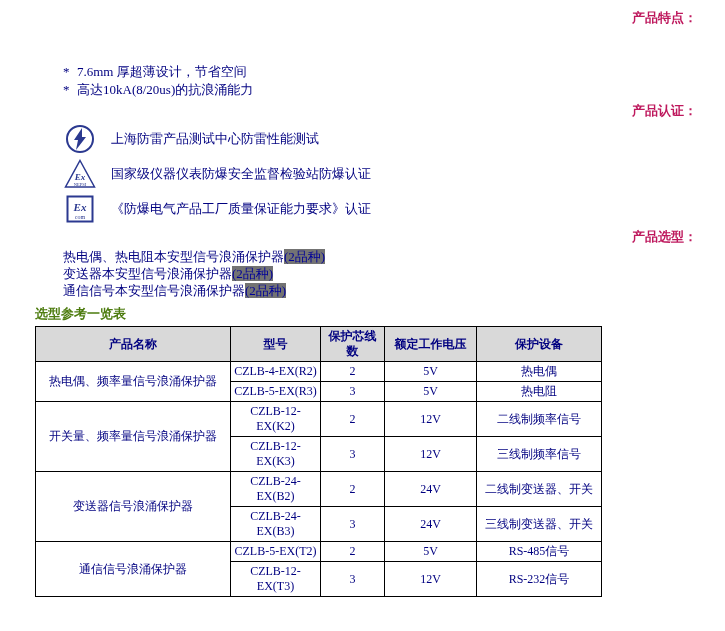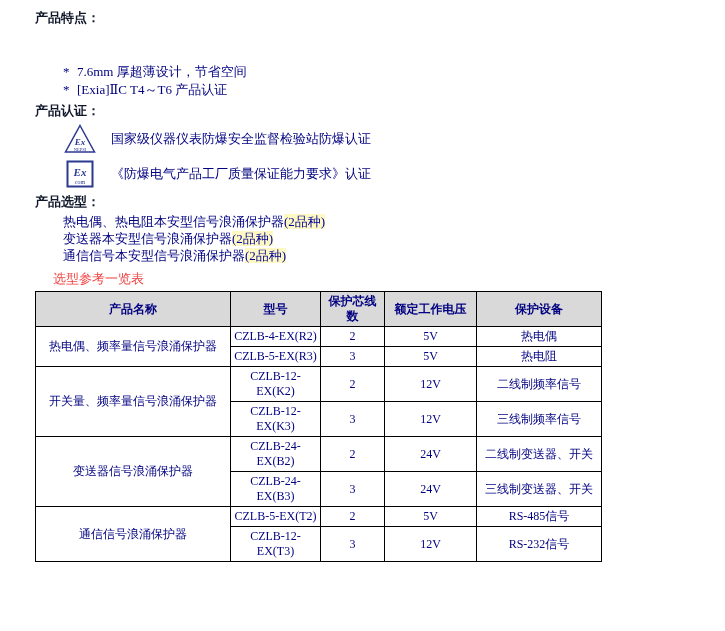--- a/index.html
+++ b/index.html
@@ -1,31 +1,31 @@
 <!DOCTYPE html>
 <html><head>
 <meta charset="utf-8">
 <style>
   html,body{margin:0;padding:0;background:#fff;}
   body{width:725px;height:631px;overflow:hidden;
        font-family:"Liberation Serif","DejaVu Serif",serif;
        color:#000080;font-size:13px;}
   .page{padding:6px 28px 0 35px;}
   .intro{margin:0 0 4px 0;width:662px;line-height:19px;text-indent:28px;}
-  .heading{color:#0f172a;font-weight:bold;margin:3px 0 2px 0;}
+  .heading{color:#be185d;font-weight:bold;margin:3px 0 2px 0;text-align:right;}
   .feature-list{margin-left:28px;margin-top:36px;}
   .feature-item{line-height:18px;}
   .feature-item .bullet{display:inline-block;width:14px;}
   .cert-list{margin-left:28px;}
   .cert-item{display:flex;align-items:center;margin:3px 0;height:32px;}
   .cert-icon{width:34px;display:flex;justify-content:center;margin-right:14px;}
   .sel-list{margin-left:28px;margin-bottom:6px;}
   .sel-item{line-height:17px;}
-  .sel-link{color:#000099;background:#fef9c3;cursor:pointer;text-align:center;}
-  .table-title{color:#ef4444;font-weight:normal;margin:6px 0 3px 18px;}
+  .sel-link{color:#000099;background:#737373;cursor:pointer;text-align:center;}
+  .table-title{color:#4d7c0f;font-weight:bold;margin:6px 0 3px 0;}
   table{border-collapse:collapse;table-layout:fixed;font-size:12px;}
   th,td{border:1px solid #000;text-align:center;padding:2px 3px;line-height:15px;
         word-wrap:break-word;color:#000080;}
   th{background:#d9d9d9;font-weight:bold;}
   .col-name{width:195px;}
   .col-model{width:90px;}
   .col-cores{width:64px;}
   .col-voltage{width:92px;}
   .col-device{width:125px;}
   svg text{font-family:"Liberation Serif",serif;}
@@ -35,27 +35,36 @@
 
 <div class="page">
 
 
   <div class="heading">产品特点：</div>
   <div class="feature-list">
     <div class="feature-item">
       <span class="bullet">*</span><span>7.6mm 厚超薄设计，节省空间</span>
     </div>
     <div class="feature-item">
-      <span class="bullet">*</span><span>[Exia]ⅡC T4～T6 产品认证</span>
+      <span class="bullet">*</span><span>高达10kA(8/20us)的抗浪涌能力</span>
     </div>
   </div>
 
   <div class="heading">产品认证：</div>
   <div class="cert-list">
 
+    <div class="cert-item">
+      <span class="cert-icon">
+        <svg width="30" height="30" viewBox="0 0 30 30">
+          <circle cx="15" cy="15" r="13" fill="none" stroke="#2b3990" stroke-width="2"></circle>
+          <path d="M17 4 L9 16 h4 l-2 10 L21 13 h-4 z" fill="#2b3990"></path>
+        </svg>
+      </span>
+      <span class="cert-text">上海防雷产品测试中心防雷性能测试</span>
+    </div>
 
     <div class="cert-item">
       <span class="cert-icon">
         <svg width="32" height="30" viewBox="0 0 32 30">
           <polygon points="16,1.5 30.5,28 1.5,28" fill="none" stroke="#2b3990" stroke-width="1.5"></polygon>
           <text x="16" y="20.5" text-anchor="middle" font-size="9" font-weight="bold" font-style="italic" fill="#2b3990">Ex</text>
           <text x="16" y="26.5" text-anchor="middle" font-size="4.5" fill="#2b3990">NEPSI</text>
         </svg>
       </span>
       <span class="cert-text">国家级仪器仪表防爆安全监督检验站防爆认证</span>

